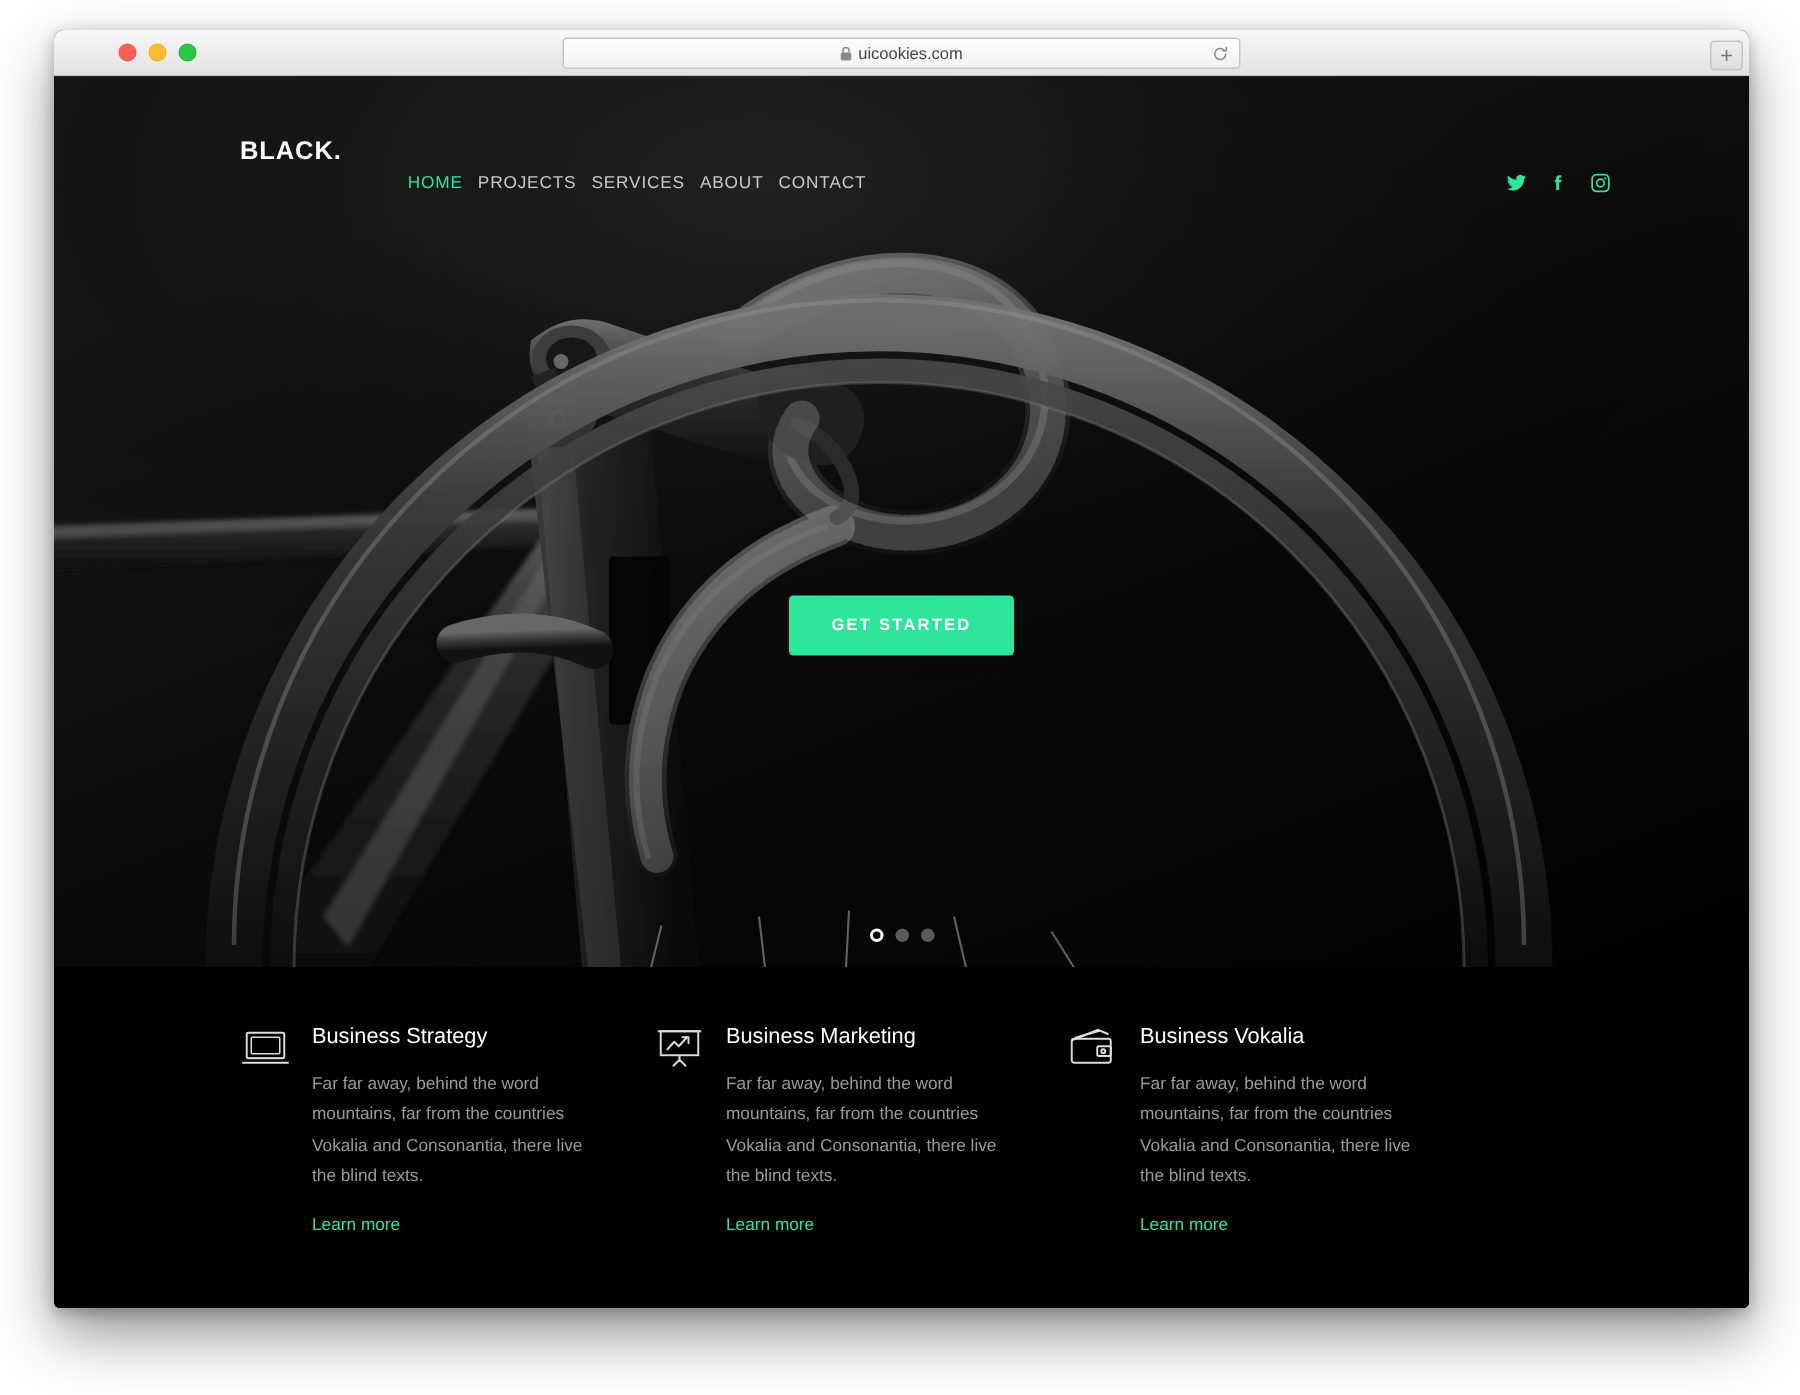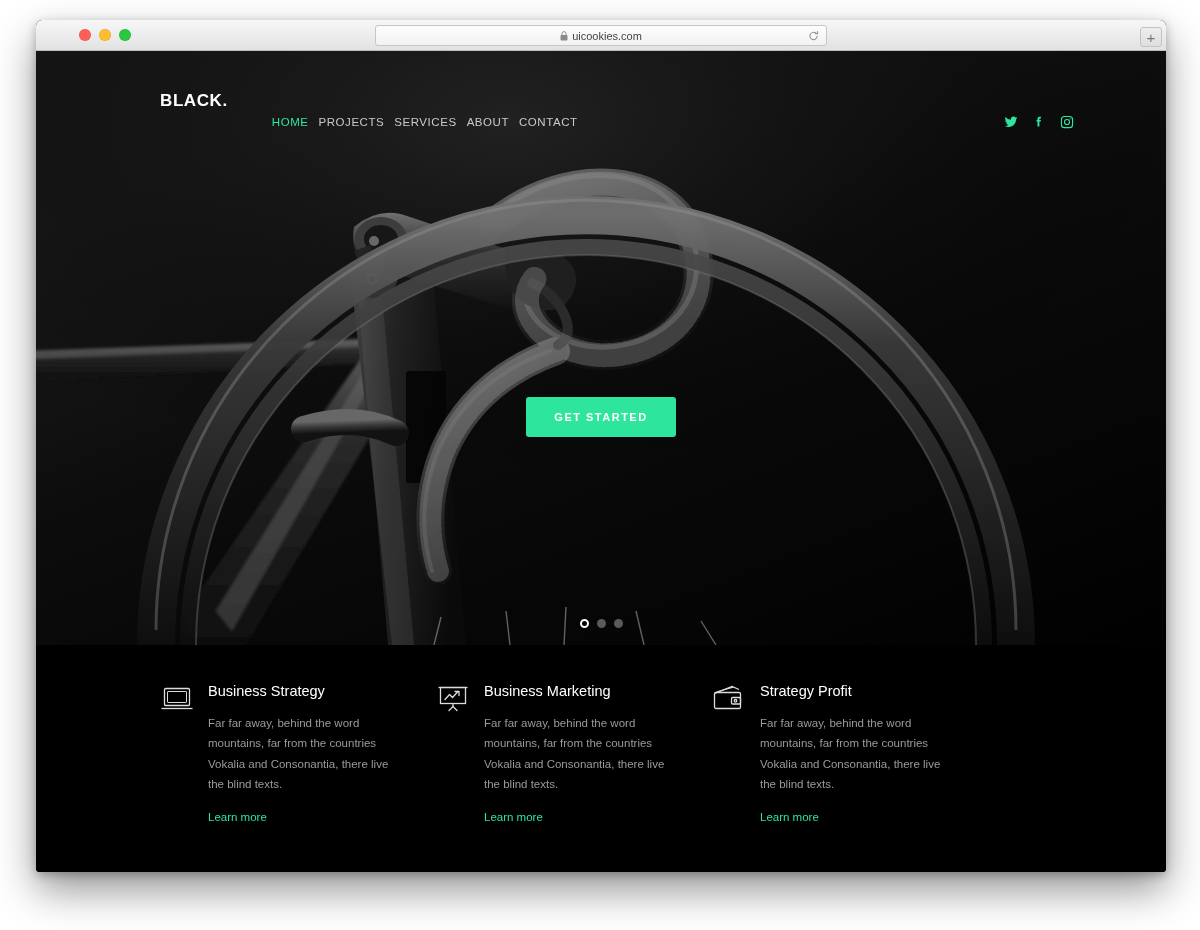--- a/index.html
+++ b/index.html
@@ -381,21 +381,21 @@
         <div class="f-icon">
           <svg width="34" height="28" viewBox="0 0 34 28" fill="none" stroke="currentColor" stroke-width="1.3">
             <path d="M2.5 8.5 L20 1.5 L27 4.5"></path>
             <path d="M4.5 7 L21 2.2"></path>
             <rect x="2.5" y="7.5" width="26" height="16" rx="1.6"></rect>
             <rect x="19.5" y="12.5" width="9" height="6.5" rx="1.2"></rect>
             <circle cx="23.5" cy="15.8" r="1.3"></circle>
           </svg>
         </div>
         <div class="f-body">
-          <div class="f-title">Strategy Profit</div>
+          <div class="f-title">Business Vokalia</div>
           <div class="f-text">Far far away, behind the word mountains, far from the countries Vokalia and Consonantia, there live the blind texts.</div>
           <a href="#" class="f-link">Learn more</a>
         </div>
       </div>
 
     </div>
 
   </div>
 </div>
 

